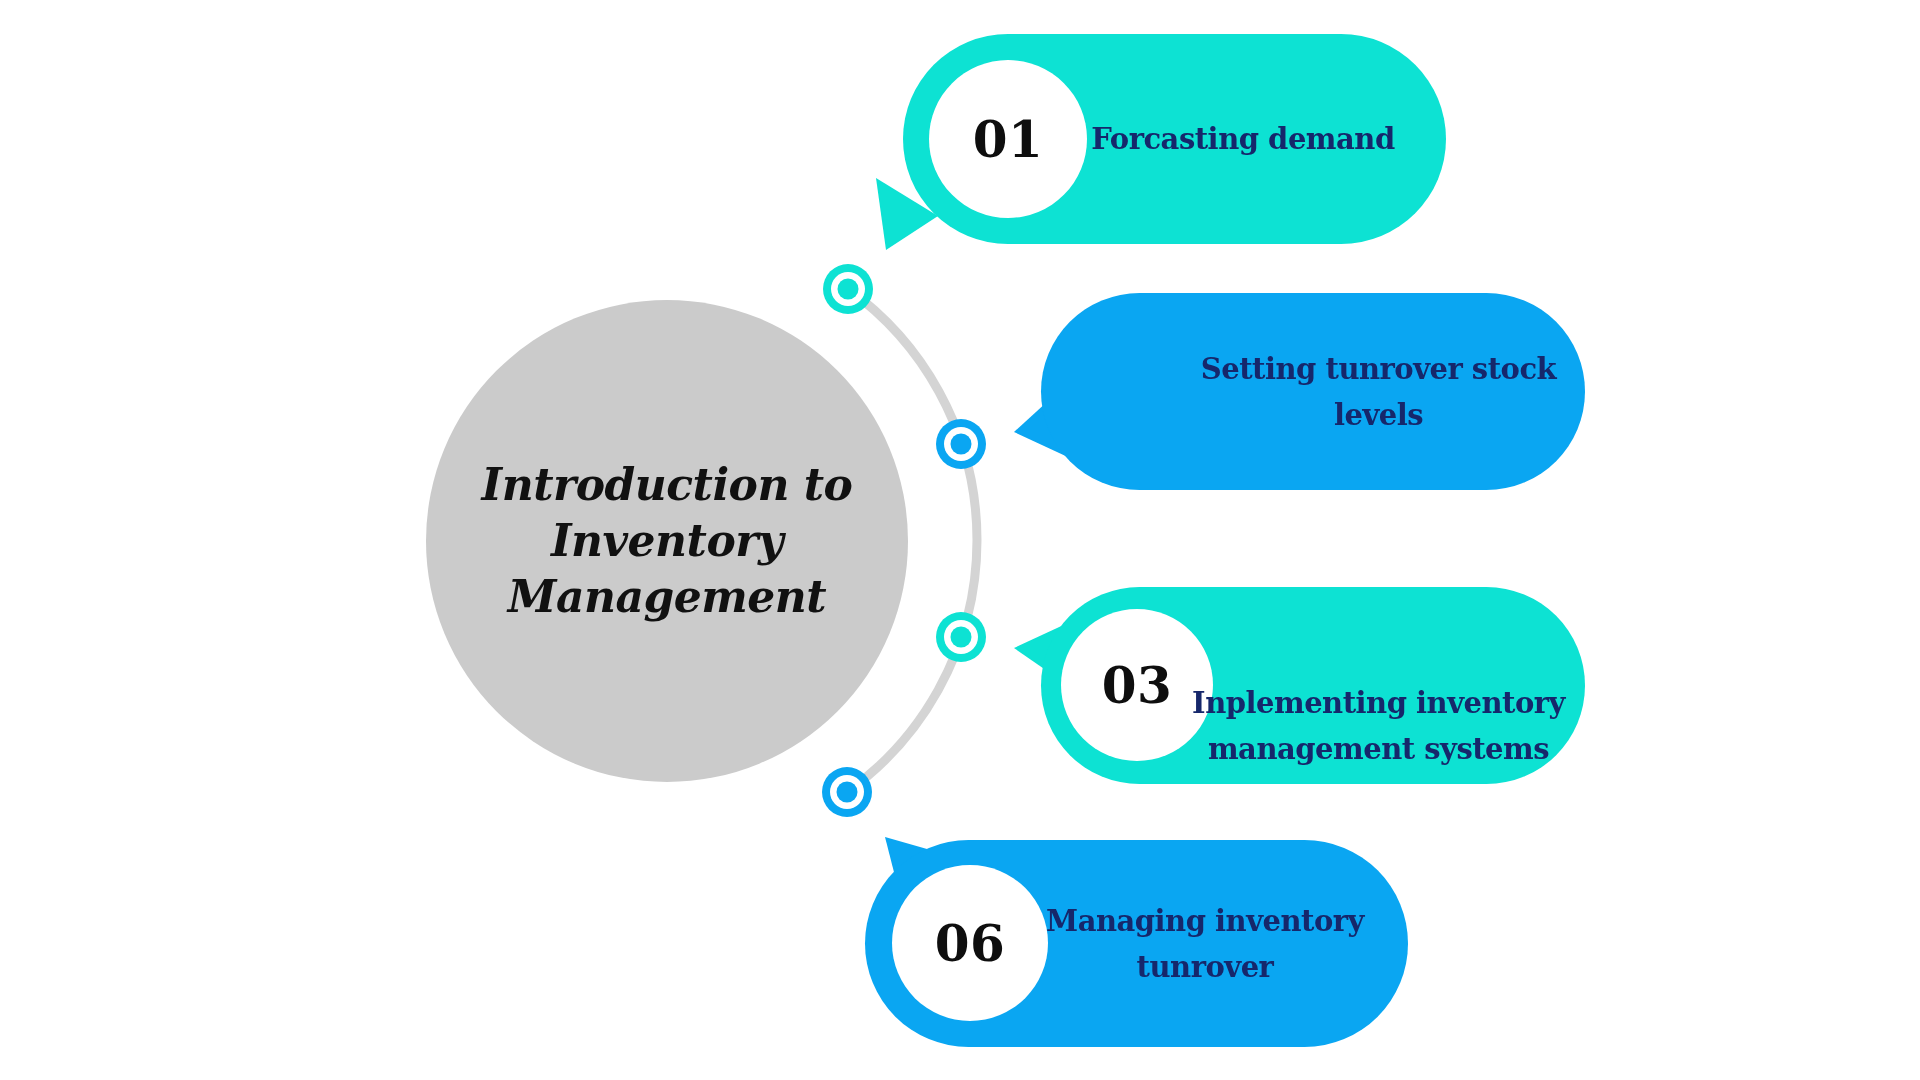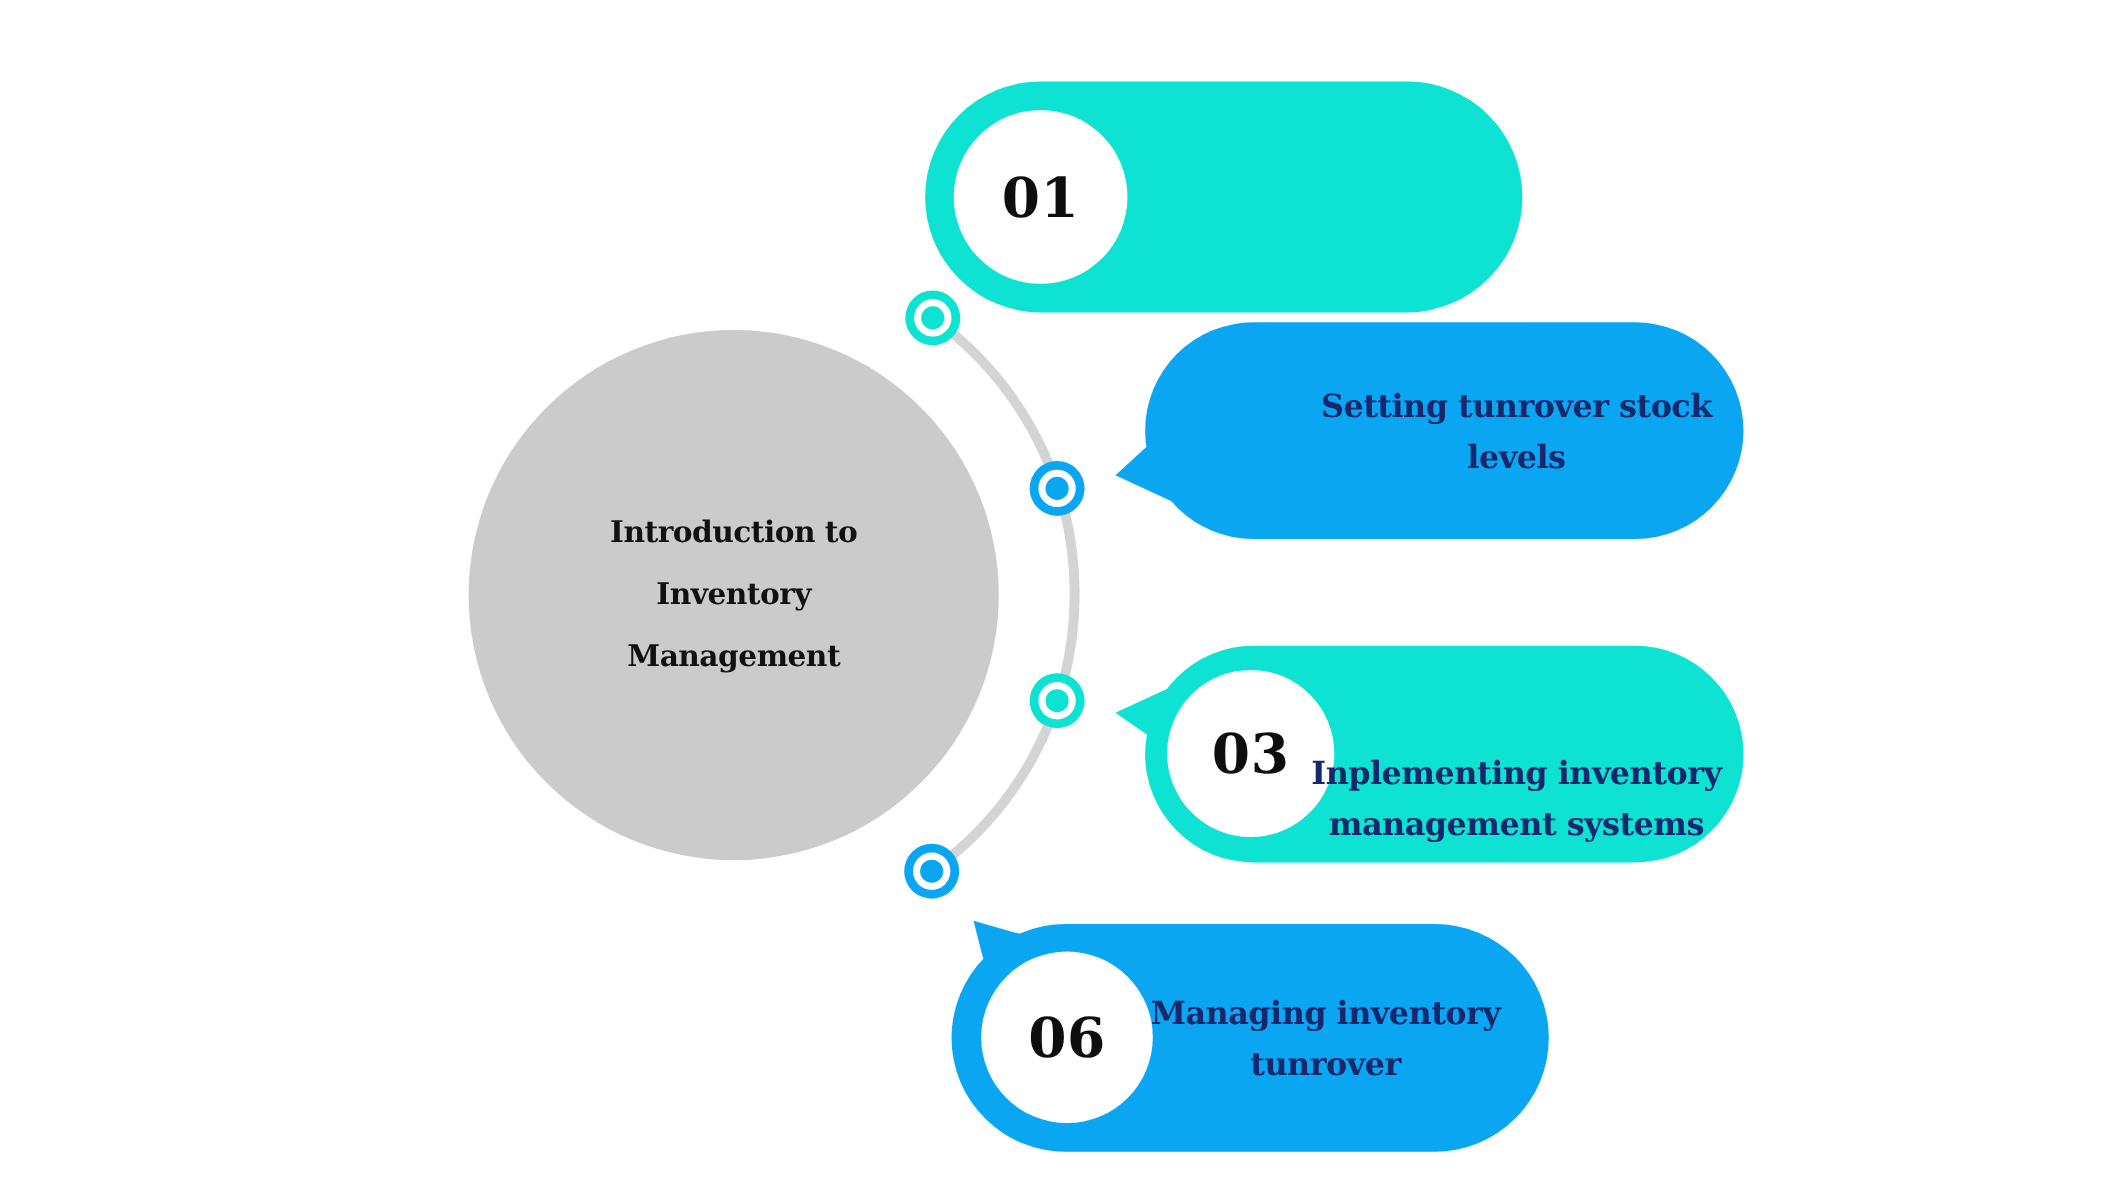--- a/index.html
+++ b/index.html
@@ -21,23 +21,24 @@
     left: 426px; top: 300px;
     width: 482px; height: 482px;
     border-radius: 50%;
     background: var(--center-gray, #CBCBCB);
     display: flex;
     flex-direction: column;
     justify-content: center;
     text-align: center;
     color: var(--center-text, #111111);
     font-weight: bold;
-    font-size: 27px;
+    font-size: 44px;
     line-height: 56px;
     letter-spacing: -0.5px;
+    font-style: italic;
   }
   .center-circle .line { white-space: nowrap; }
   .pill {
     position: absolute;
   }
   .pill--teal { background: var(--teal, #0DE2D3); }
   .pill--blue { background: var(--blue, #0AA6F2); }
   .badge {
     position: absolute;
     background: var(--badge-white, #ffffff);
@@ -61,21 +62,21 @@
     text-align: center;
     font-weight: bold;
     font-size: 29px;
     line-height: 46px;
     letter-spacing: -0.5px;
     color: var(--navy, #16276B);
   }
   .label .line { white-space: nowrap; }
 
   
-  .pill-1 { left: 841px; top: 34px;  width: 543px; height: 210px; border-radius: 105px; margin-top: 40px; }
+  .pill-1 { left: 903px; top: 34px;  width: 543px; height: 210px; border-radius: 105px; }
   .pill-1 .badge { left: 26px; top: 26px; width: 158px; height: 158px; }
   .pill-1 .label { left: 170px; width: 340px; }
   
   .pill-2 { left: 1041px; top: 293px; width: 544px; height: 197px; border-radius: 99px; }
   .pill-2 .badge { left: 20px; top: 22px; width: 152px; height: 152px; }
   .pill-2 .label { left: 160px; width: 355px; }
   
   .pill-3 { left: 1041px; top: 587px; width: 544px; height: 197px; border-radius: 99px; }
   .pill-3 .badge { left: 20px; top: 22px; width: 152px; height: 152px; }
   .pill-3 .label { left: 160px; width: 355px; margin-top: 40px; }
@@ -123,20 +124,23 @@
   <div class="center-circle">
     <div class="line">Introduction to</div>
     <div class="line">Inventory</div>
     <div class="line">Management</div>
   </div>
 
   <div class="pill pill-1 pill--teal">
     <div class="badge">
       <span>01</span>
     </div>
+    <div class="label">
+      <div class="line">Forcasting demand</div>
+    </div>
   </div>
 
   <div class="pill pill-2 pill--blue">
     <div class="label">
       <div class="line">Setting tunrover stock</div>
       <div class="line">levels</div>
     </div>
   </div>
 
   <div class="pill pill-3 pill--teal">

